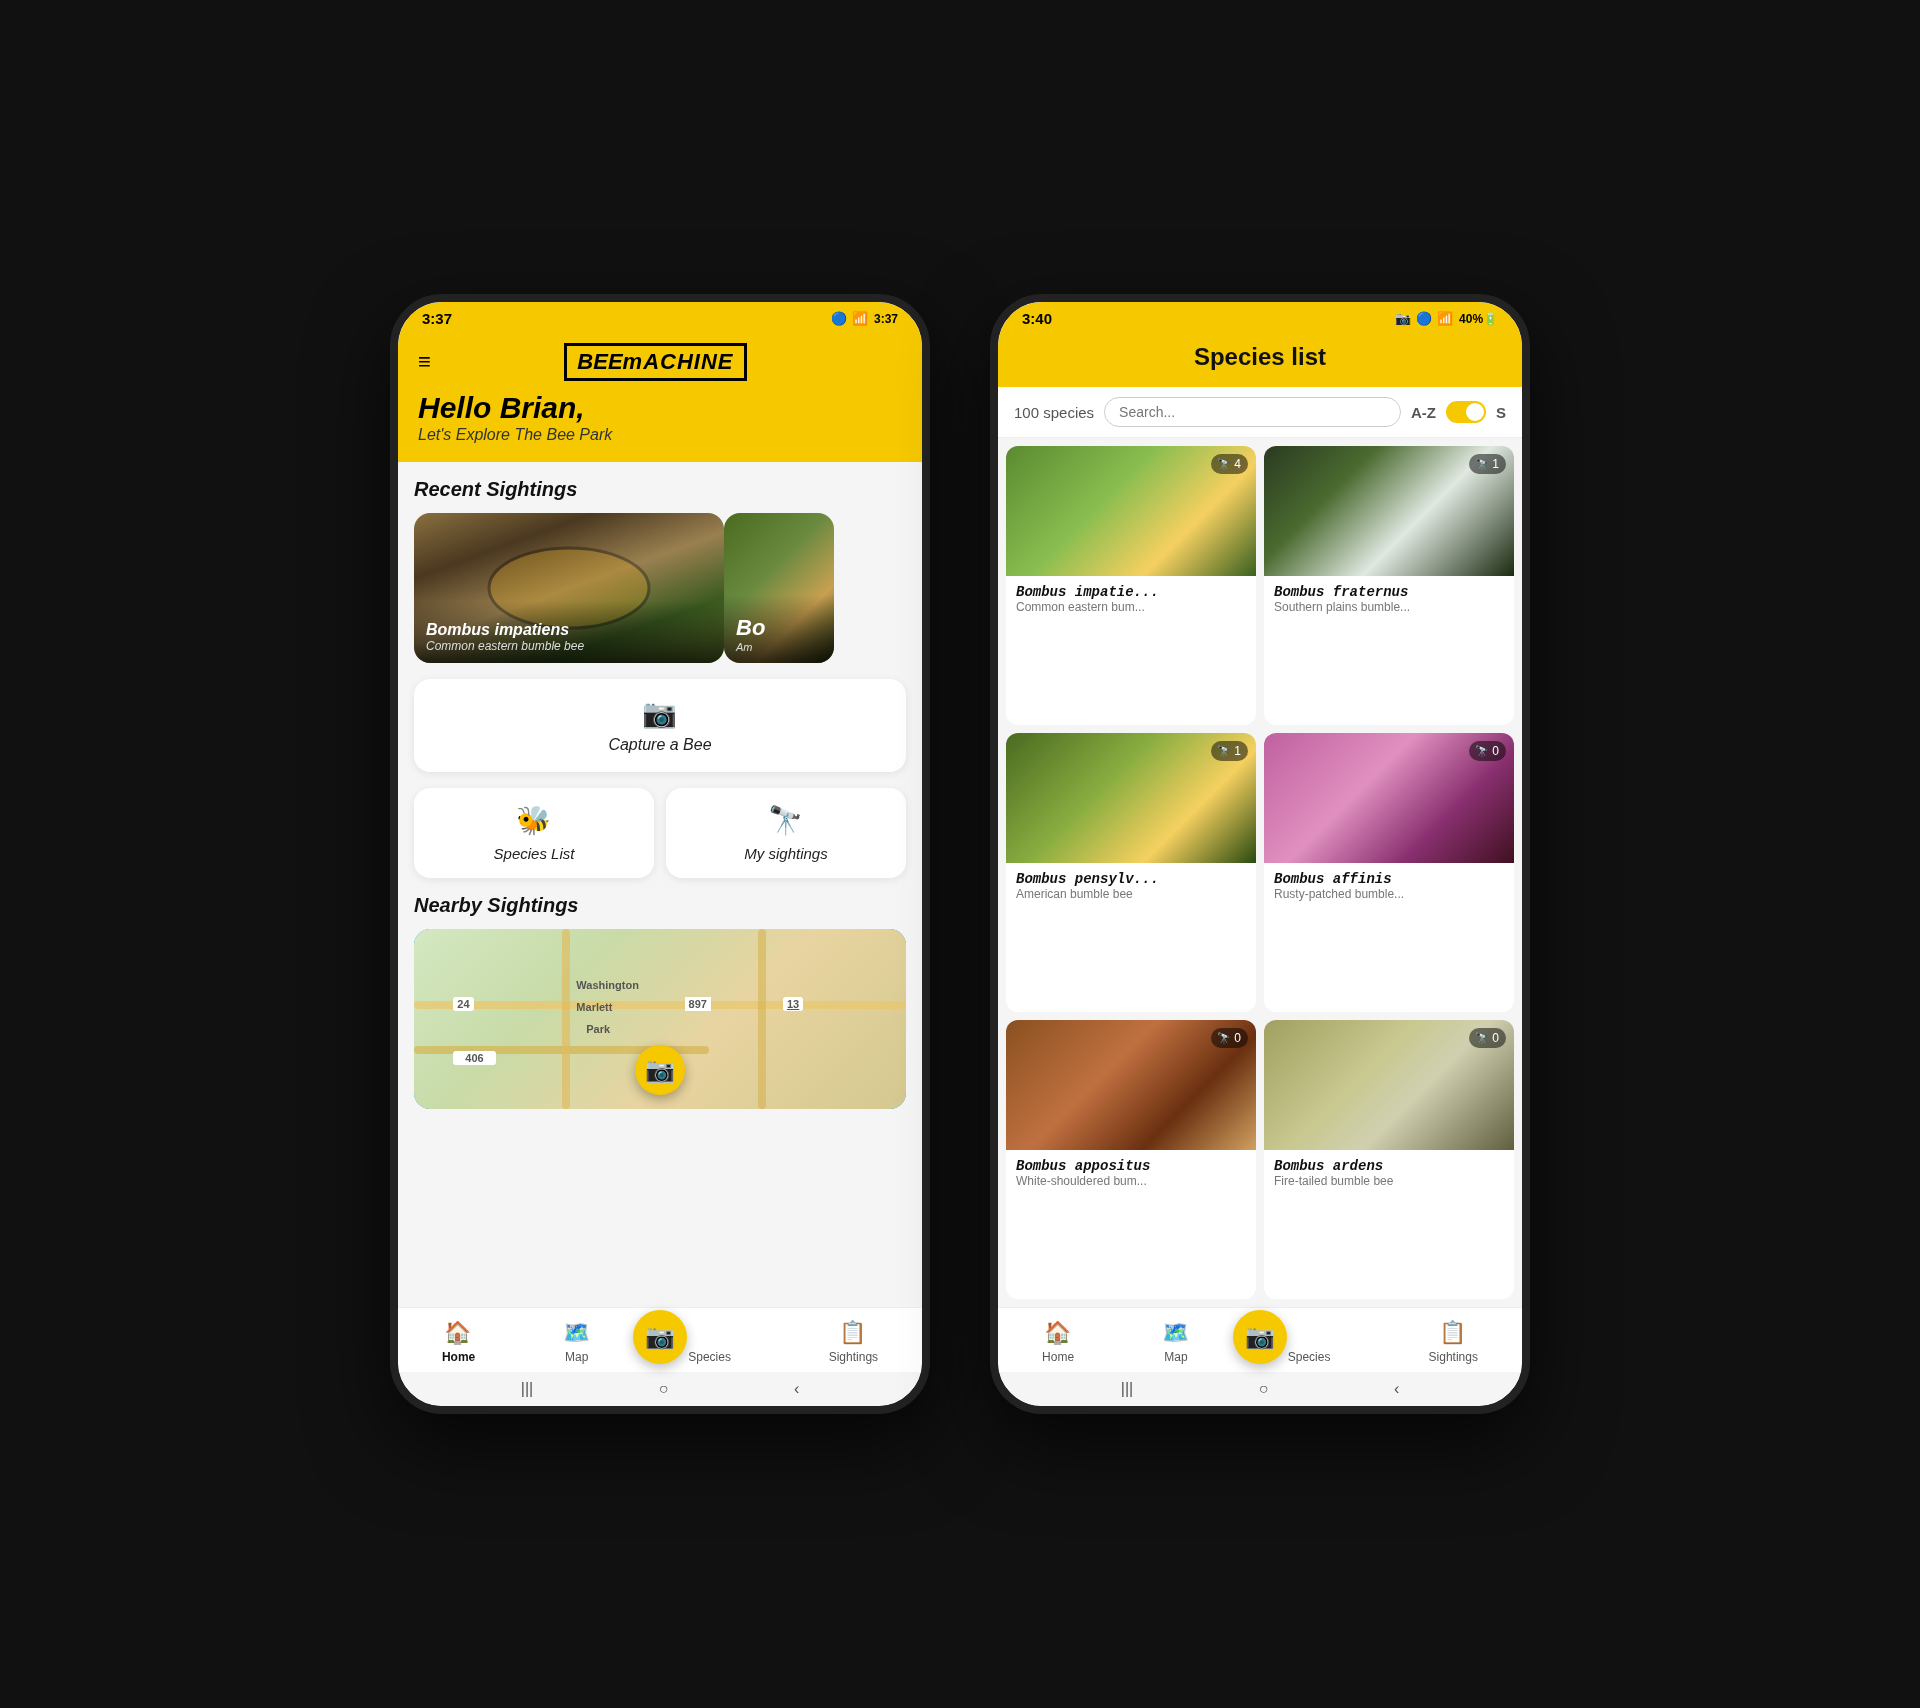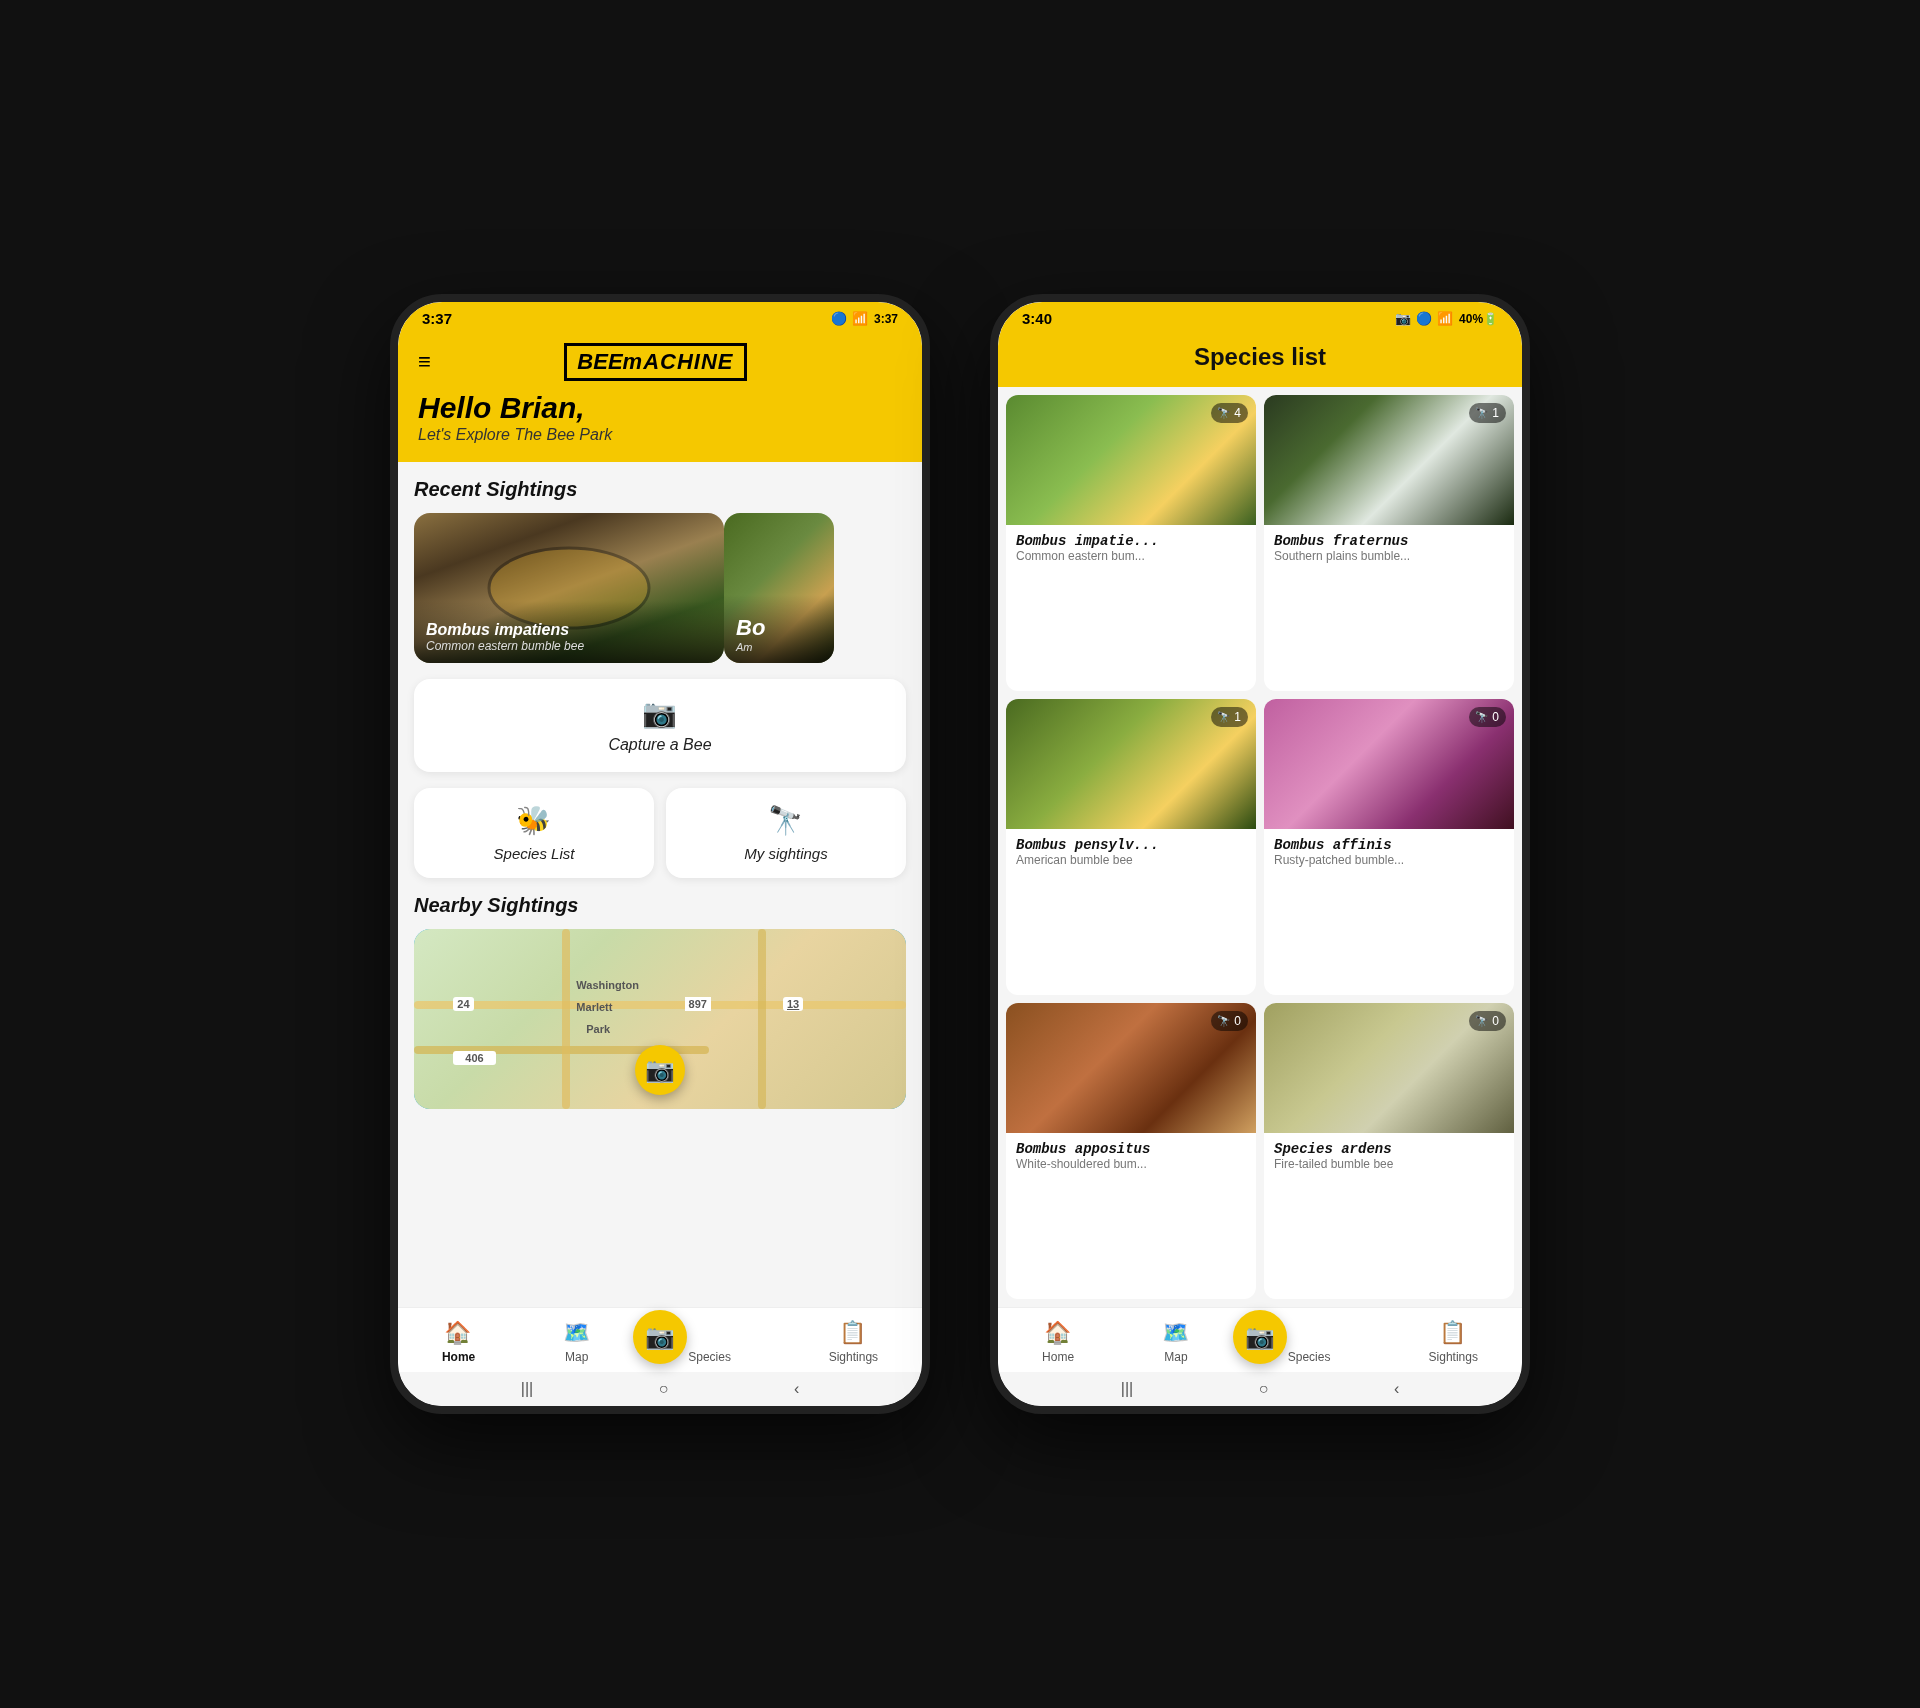--- a/index.html
+++ b/index.html
@@ -515,20 +515,31 @@
         <span>🔵</span>
         <span>📶</span>
         <span style="font-size:12px">40%🔋</span>
       </div>
     </div>
 
     <div class="phone2-header">
       <div class="species-list-title">Species list</div>
     </div>
 
+    <div class="species-controls">
+      <span class="species-count">100 species</span>
+      <input class="species-search" type="text" placeholder="Search..." style="">
+      <span class="sort-az">A-Z</span>
+      <div class="toggle-container">
+        <div class="toggle-track">
+          <div class="toggle-thumb"></div>
+        </div>
+      </div>
+      <span class="sort-s">S</span>
+    </div>
 
     <div class="species-grid" id="species-grid">
     <div class="species-card">
       <div class="species-img" style="background: linear-gradient(135deg, #5a8a30 0%, #8abd50 40%, #f5d060 70%, #3a6020 100%);">
         <div class="species-badge">
           <span style="font-size:11px">🔭</span>
           <span>4</span>
         </div>
       </div>
       <div class="species-info">
@@ -585,21 +596,21 @@
       </div>
     </div>
         <div class="species-card">
       <div class="species-img" style="background: linear-gradient(135deg, #a0a060 0%, #c8c890 40%, #d0d0b0 60%, #606040 100%);">
         <div class="species-badge">
           <span style="font-size:11px">🔭</span>
           <span>0</span>
         </div>
       </div>
       <div class="species-info">
-        <div class="species-name">Species ardens</div>
+        <div class="species-name">Bombus ardens</div>
         <div class="species-common">Fire-tailed bumble bee</div>
       </div>
     </div>
       </div>
 
     <div class="bottom-nav" style="position:relative;">
       <div class="nav-item">
         <span class="nav-icon">🏠</span>
         <span class="nav-label">Home</span>
       </div>

